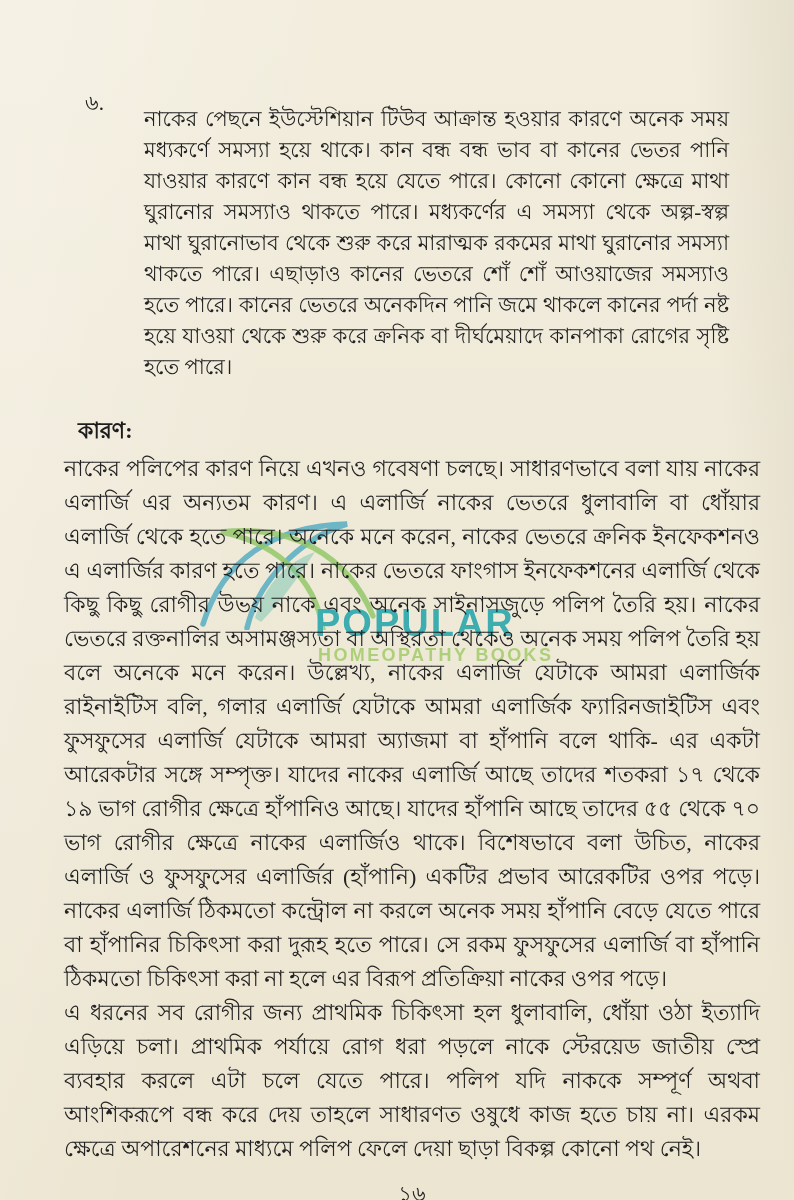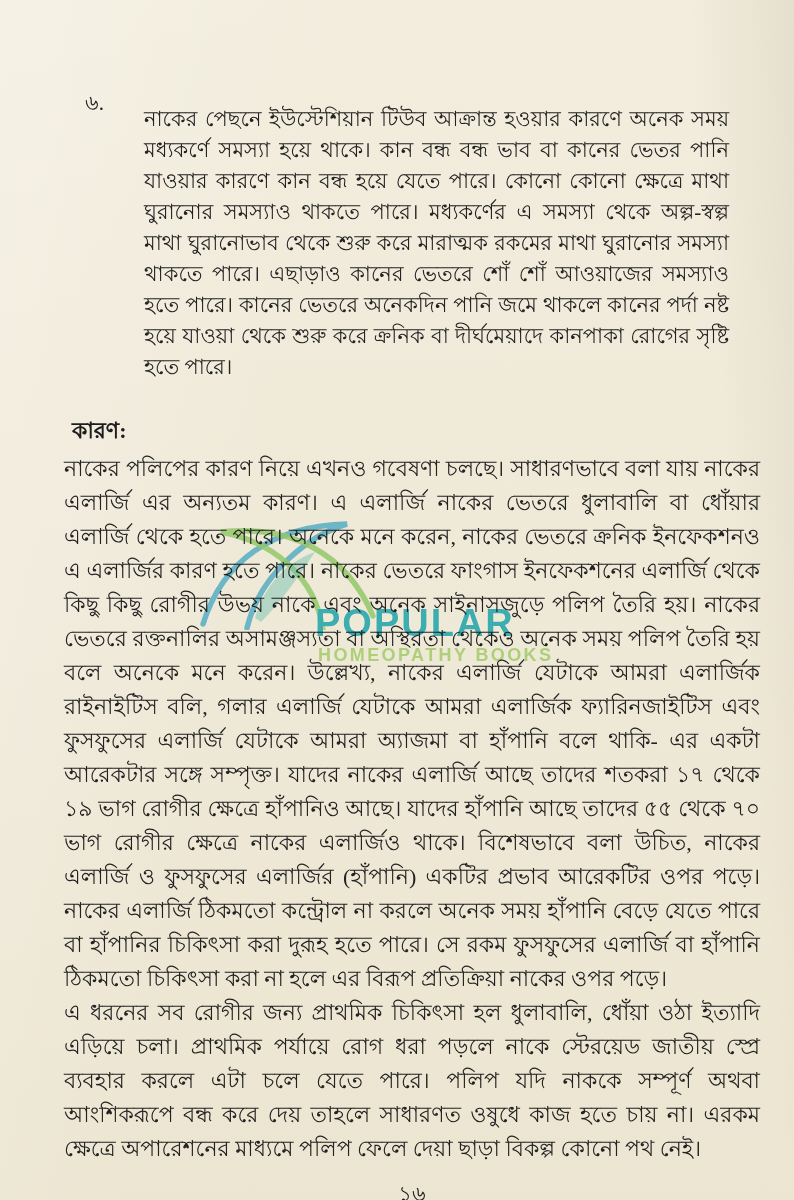--- a/index.html
+++ b/index.html
@@ -82,21 +82,21 @@
     line-height: 31px;
   }
   .item-text {
     margin: 16px;
     flex: 1;
     font-size: 21px;
     line-height: 31px;
     text-align: justify;
   }
   h2.section-heading {
-    margin: 17px 0 6px 8px;
+    margin: 17px 0 6px 14px;
     font-size: 22px;
     line-height: 30px;
     font-weight: 700;
     color: #1d1d1d;
   }
   p.section-body {
     margin: 0;
     font-size: 22px;
     line-height: 34px;
     text-align: justify;

